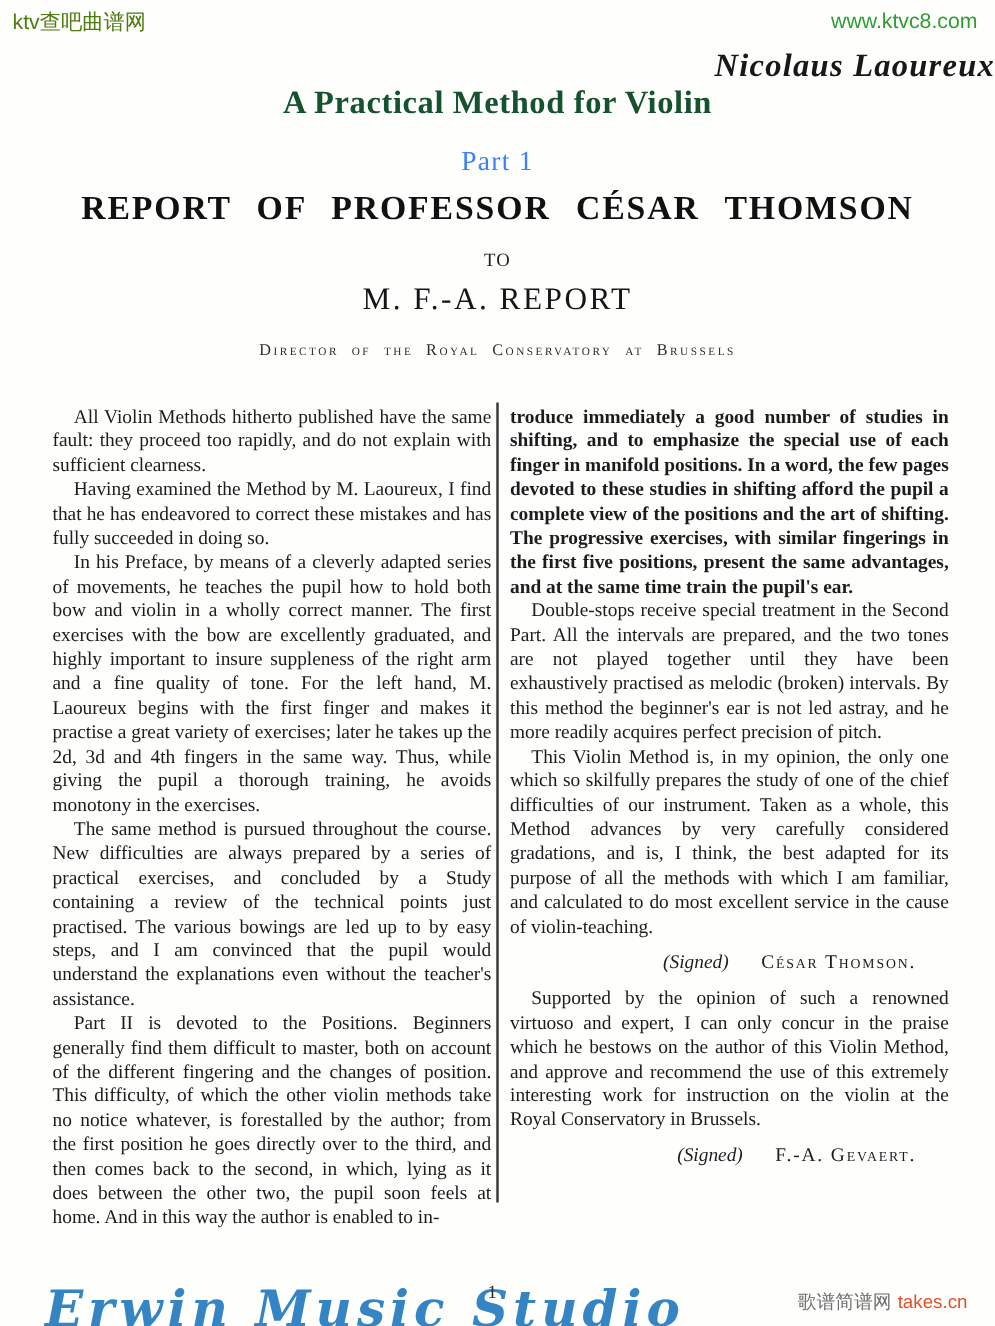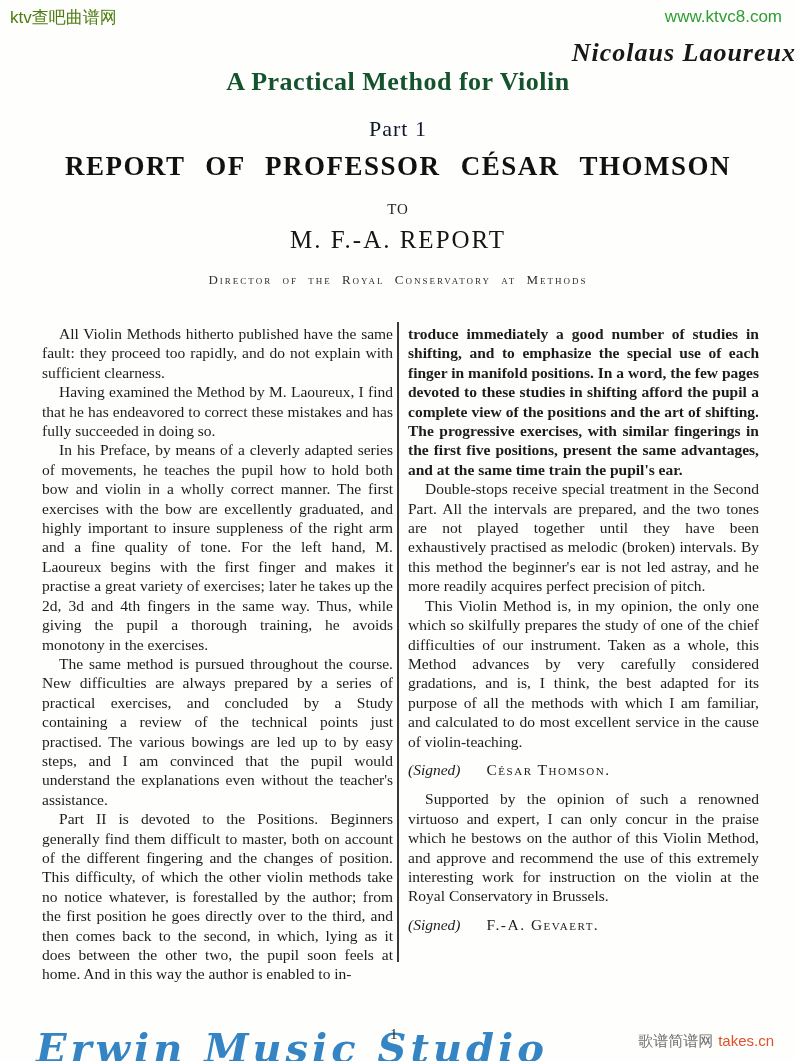--- a/index.html
+++ b/index.html
@@ -40,21 +40,21 @@
     font-family: "Liberation Sans", sans-serif;
     font-size: 15px; color: #6e6e6e;
     white-space: nowrap;
   }
   .wm-bottom-right .site-url { color: #e0502a; margin-left: 5px; }
 
   
   .center-line { position: absolute; left: 0; right: 0; text-align: center; white-space: nowrap; }
   .author   { top: 38px;  font-size: 26px; font-weight: bold; font-style: italic; letter-spacing: 1px; color: #181818; text-align: right; }
   .worktitle{ top: 67px;  font-size: 26px; color: #14532d; letter-spacing: .5px; font-weight: bold; }
-  .part     { top: 116px; font-size: 22px; color: #0f172a; letter-spacing: 1px; }
+  .part     { top: 116px; font-size: 22px; color: #3b82f6; letter-spacing: 1px; }
   .report   { top: 151px; font-size: 27px; font-weight: bold; letter-spacing: 1.5px; word-spacing: 12px; color: #111; }
   .to       { top: 201px; font-size: 15px; letter-spacing: 1px; color: #222; }
   .addressee{ top: 226px; font-size: 25px; letter-spacing: 2px; color: #161616; }
   .addr-title{ top: 272px; font-size: 13px; font-variant: small-caps; letter-spacing: 2px; word-spacing: 5px; color: #2e2e2e; }
 
   
   .col {
     position: absolute; top: 324px; width: 351px;
     font-size: 15.5px; line-height: 19.4px;
     text-align: justify; color: #1c1c1c;
@@ -62,21 +62,21 @@
   .col-left  { left: 42px; }
   .col-right { left: 408px; }
   .col p { text-indent: 1.1em; }
   .col p.noindent { text-indent: 0; font-weight: bold; }
   .divider {
     position: absolute; left: 397px; top: 322px;
     width: 1.5px; height: 640px; background: #3a3a3a;
   }
 
   .sig {
-    text-align: left; padding-right: 26px;
+    text-align: right; padding-right: 26px;
     margin-top: 9px; margin-bottom: 10px;
     white-space: nowrap;
   }
   .sig .signed { font-style: italic; margin-right: 26px; }
   .sig .name { font-variant: small-caps; letter-spacing: 1.5px; }
 
   .page-number {
     position: absolute; left: 390px; top: 1026px;
     font-size: 15px; color: #2a2a2a;
   }
@@ -88,21 +88,21 @@
 
   <div class="wm-top-left">ktv查吧曲谱网</div>
   <div class="wm-top-right">www.ktvc8.com</div>
 
   <div class="center-line author">Nicolaus Laoureux</div>
   <div class="center-line worktitle">A Practical Method for Violin</div>
   <div class="center-line part">Part 1</div>
   <div class="center-line report">REPORT OF PROFESSOR CÉSAR THOMSON</div>
   <div class="center-line to">TO</div>
   <div class="center-line addressee">M. F.-A. REPORT</div>
-  <div class="center-line addr-title">Director of the Royal Conservatory at Methods</div>
+  <div class="center-line addr-title">Director of the Royal Conservatory at Brussels</div>
 
   <div class="divider"></div>
 
   <div class="col col-left">
     <p>All Violin Methods hitherto published have the same fault: they proceed too rapidly, and do not explain with sufficient clearness.</p>
     <p>Having examined the Method by M. Laoureux, I find that he has endeavored to correct these mistakes and has fully succeeded in doing so.</p>
     <p>In his Preface, by means of a cleverly adapted series of movements, he teaches the pupil how to hold both bow and violin in a wholly correct manner. The first exercises with the bow are excellently graduated, and highly important to insure suppleness of the right arm and a fine quality of tone. For the left hand, M. Laoureux begins with the first finger and makes it practise a great variety of exercises; later he takes up the 2d, 3d and 4th fingers in the same way. Thus, while giving the pupil a thorough training, he avoids monotony in the exercises.</p>
     <p>The same method is pursued throughout the course. New difficulties are always prepared by a series of practical exercises, and concluded by a Study containing a review of the technical points just practised. The various bowings are led up to by easy steps, and I am convinced that the pupil would understand the explanations even without the teacher's assistance.</p>
     <p>Part II is devoted to the Positions. Beginners generally find them difficult to master, both on account of the different fingering and the changes of position. This difficulty, of which the other violin methods take no notice whatever, is forestalled by the author; from the first position he goes directly over to the third, and then comes back to the second, in which, lying as it does between the other two, the pupil soon feels at home. And in this way the author is enabled to in-</p>
   </div>

